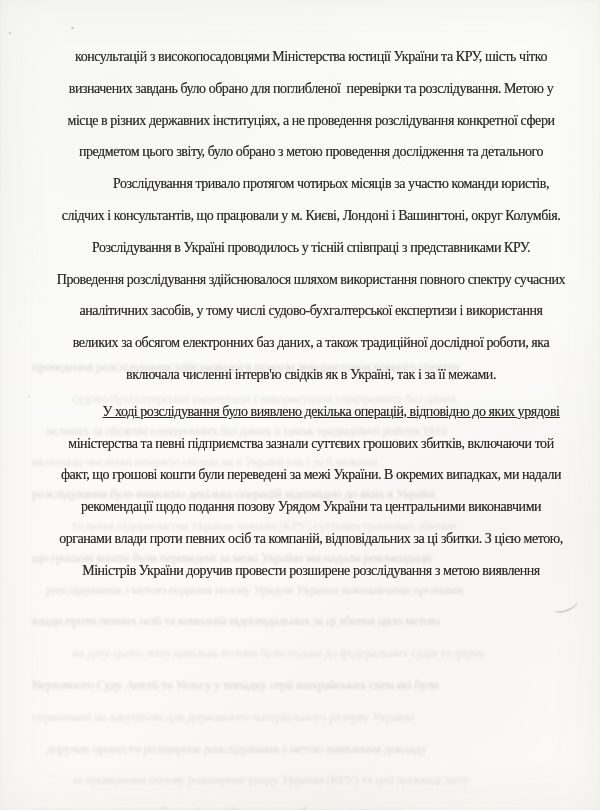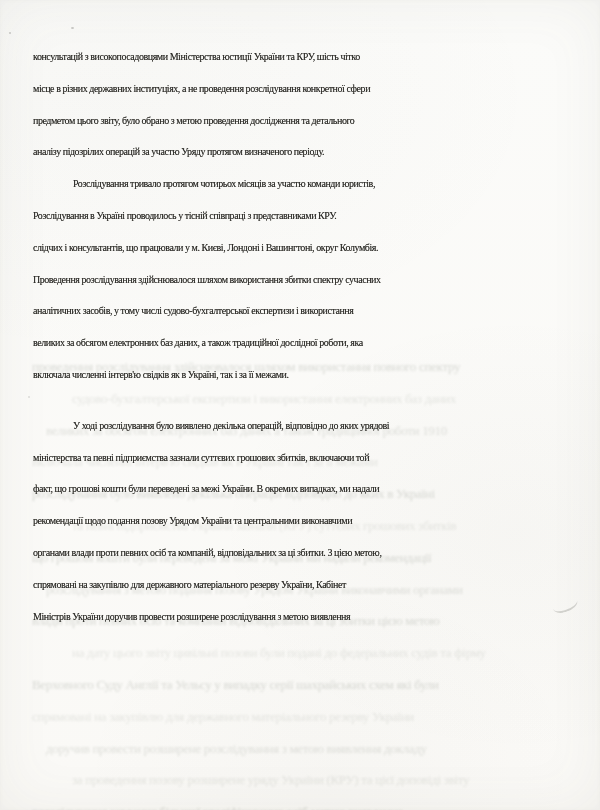--- a/index.html
+++ b/index.html
@@ -37,28 +37,29 @@
   }
   .ghost-line{white-space:pre;height:31.8px;overflow:hidden;}
   .ghost-line:nth-child(odd){opacity:.85;}
   .ghost-line:nth-child(even){opacity:.55;}
   .ghost-line:nth-child(4n+2){padding-left:40px;}
   .ghost-line:nth-child(5n+3){padding-left:14px;opacity:.7;}
   
   .text-block{
     position:absolute;
     left:33px;top:41px;width:556px;
-    font-size:10px;line-height:31.8px;
+    font-size:14px;line-height:31.8px;
     letter-spacing:-0.45px;
     color:#2c2b27;
     text-shadow:0 0 0.55px rgba(44,43,39,0.6);
+    text-align:center;
   }
   .line{white-space:pre;height:31.8px;}
   .indent{text-indent:40px;}
-  .para-gap{margin-top:19px;}
+  .para-gap{margin-top:5px;text-decoration:underline;}
   
   .speck{position:absolute;background:rgba(110,110,105,0.35);border-radius:50%;pointer-events:none;}
   .speck.s1{left:71px;top:27px;width:3px;height:2px;}
   .speck.s2{left:9px;top:32px;width:2px;height:2px;}
   .speck.s3{left:28px;top:396px;width:2px;height:2px;opacity:.6;}
   .pencil-mark{
     position:absolute;left:552px;top:597px;width:26px;height:13px;
     border-bottom:2px solid rgba(125,125,120,0.30);
     border-radius:0 0 60% 45%;
     transform:rotate(-16deg);
@@ -83,36 +84,35 @@
     <div class="ghost-line">на дату цього звіту цивільні позови були подані до федеральних судів та фірму</div>
     <div class="ghost-line">Верховного Суду Англії та Уельсу у випадку серії шахрайських схем які були</div>
     <div class="ghost-line">спрямовані на закупівлю для державного матеріального резерву України</div>
     <div class="ghost-line">доручив провести розширене розслідування з метою виявлення докладу</div>
     <div class="ghost-line">за проведення позову розширене уряду України (КРУ) та цієї доповіді звіту</div>
     <div class="ghost-line">розслідування завдання більшої кваліфікованих осіб метою виявлення</div>
   </div>
 
   <div class="text-block">
     <div class="line">консультацій з високопосадовцями Міністерства юстиції України та КРУ, шість чітко</div>
+    <div class="line">визначених завдань було обрано для поглибленої  перевірки та розслідування. Метою у</div>
     <div class="line">місце в різних державних інституціях, а не проведення розслідування конкретної сфери</div>
     <div class="line">предметом цього звіту, було обрано з метою проведення дослідження та детального</div>
-    <div class="line">аналізу підозрілих операцій за участю Уряду протягом визначеного періоду.</div>
     <div class="line indent">Розслідування тривало протягом чотирьох місяців за участю команди юристів,</div>
+    <div class="line">слідчих і консультантів, що працювали у м. Києві, Лондоні і Вашингтоні, округ Колумбія.</div>
     <div class="line">Розслідування в Україні проводилось у тісній співпраці з представниками КРУ.</div>
-    <div class="line">слідчих і консультантів, що працювали у м. Києві, Лондоні і Вашингтоні, округ Колумбія.</div>
-    <div class="line">Проведення розслідування здійснювалося шляхом використання збитки спектру сучасних</div>
+    <div class="line">Проведення розслідування здійснювалося шляхом використання повного спектру сучасних</div>
     <div class="line">аналітичних засобів, у тому числі судово-бухгалтерської експертизи і використання</div>
     <div class="line">великих за обсягом електронних баз даних, а також традиційної дослідної роботи, яка</div>
     <div class="line">включала численні інтерв'ю свідків як в Україні, так і за її межами.</div>
     <div class="line indent para-gap">У ході розслідування було виявлено декілька операцій, відповідно до яких урядові</div>
     <div class="line">міністерства та певні підприємства зазнали суттєвих грошових збитків, включаючи той</div>
     <div class="line">факт, що грошові кошти були переведені за межі України. В окремих випадках, ми надали</div>
     <div class="line">рекомендації щодо подання позову Урядом України та центральними виконавчими</div>
     <div class="line">органами влади проти певних осіб та компаній, відповідальних за ці збитки. З цією метою,</div>
-    <div class="line">спрямовані на закупівлю для державного матеріального резерву України, Кабінет</div>
     <div class="line">Міністрів України доручив провести розширене розслідування з метою виявлення</div>
   </div>
 
   <span class="speck s1"></span>
   <span class="speck s2"></span>
   <span class="speck s3"></span>
   <span class="pencil-mark"></span>
 
 </div>
 

